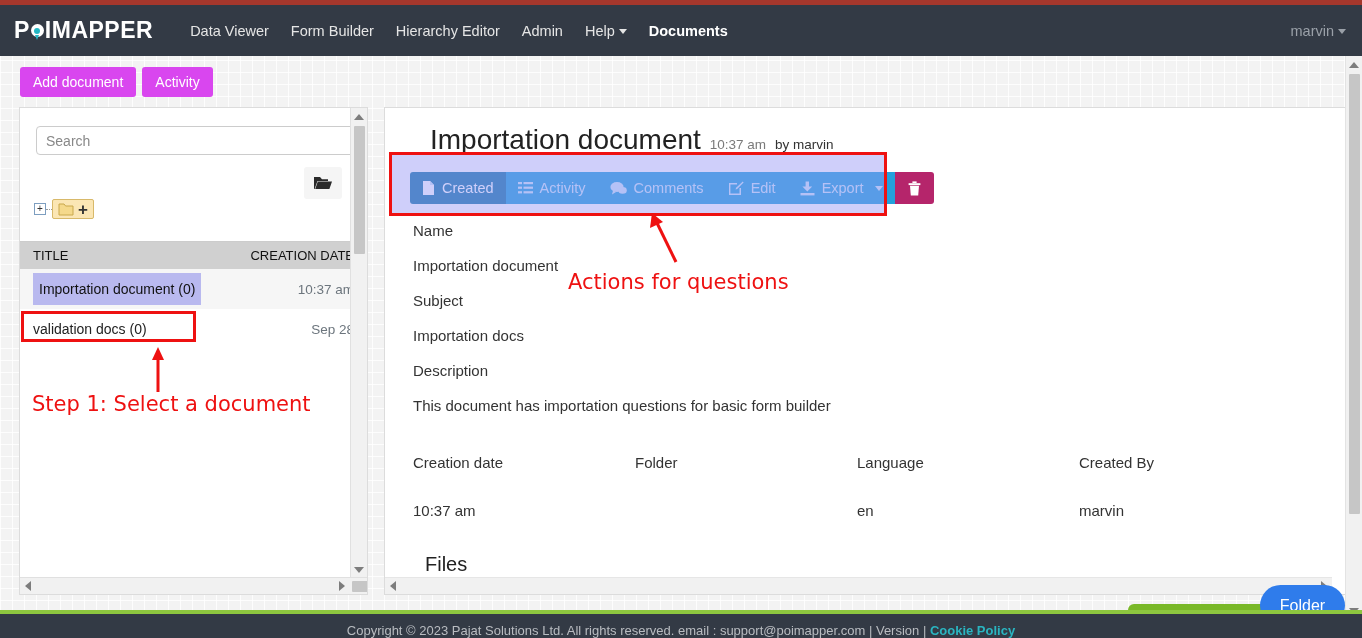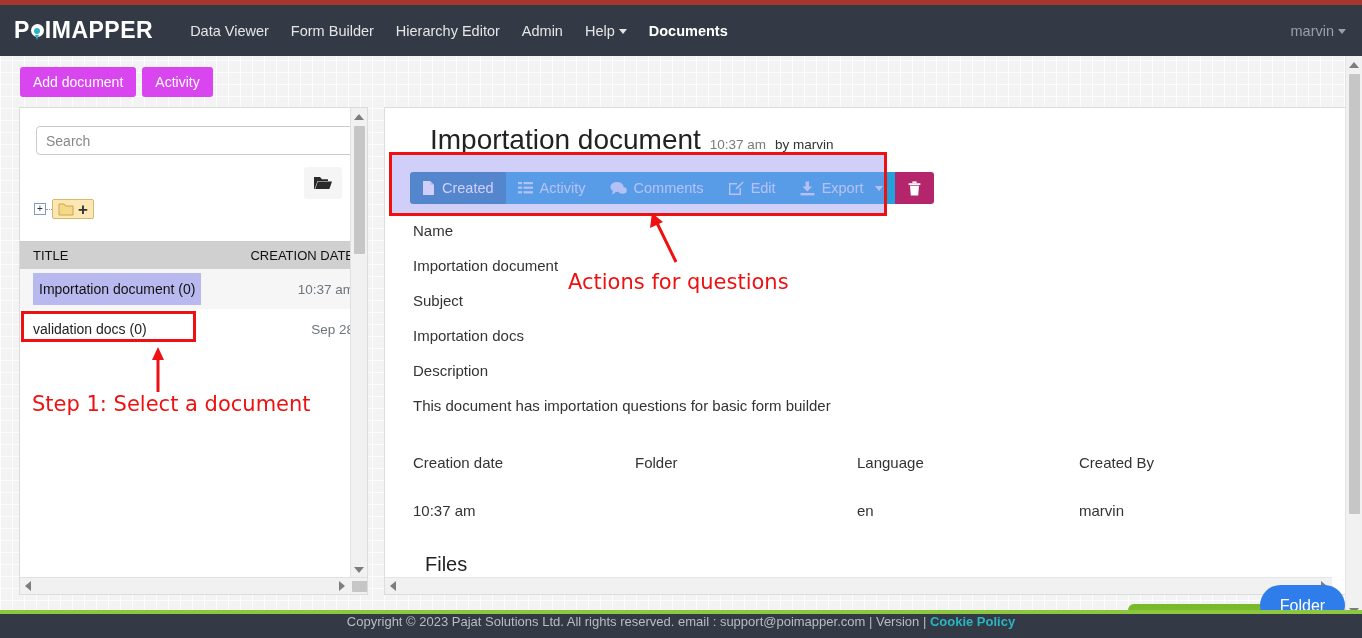--- a/index.html
+++ b/index.html
@@ -194,21 +194,21 @@
   }
 
   
   .footer-green {
     position: absolute; left: 0; bottom: 24px; width: 1362px; height: 4px;
     background: #8dc63f;
   }
   .footer {
     position: absolute; left: 0; bottom: 0; width: 1362px; height: 24px;
     background: #333a45; color: #b9bcc1; font-size: 13px;
-    display: flex; align-items: flex-start; justify-content: center;
+    display: flex; align-items: flex-end; justify-content: center;
   }
   .footer a { color: #2ab5c1; text-decoration: none; font-weight: bold; cursor: pointer; }
 
   
   .send-message {
     position: absolute; right: 92px; bottom: 0; height: 34px;
     background: #7ab929; color: #fff; font-size: 15px;
     padding: 0 22px 0 20px; display: flex; align-items: center;
     border-top-left-radius: 6px; border-top-right-radius: 6px; cursor: pointer;
   }

